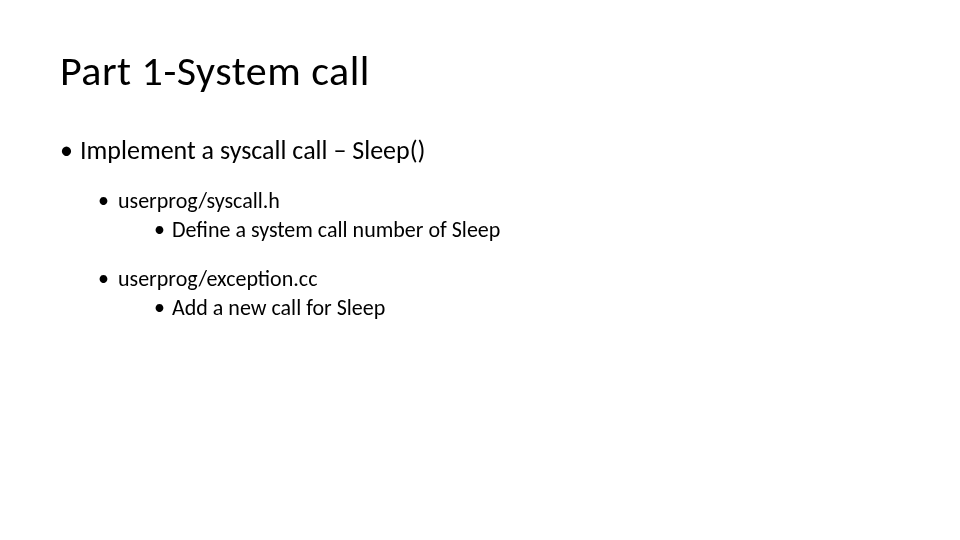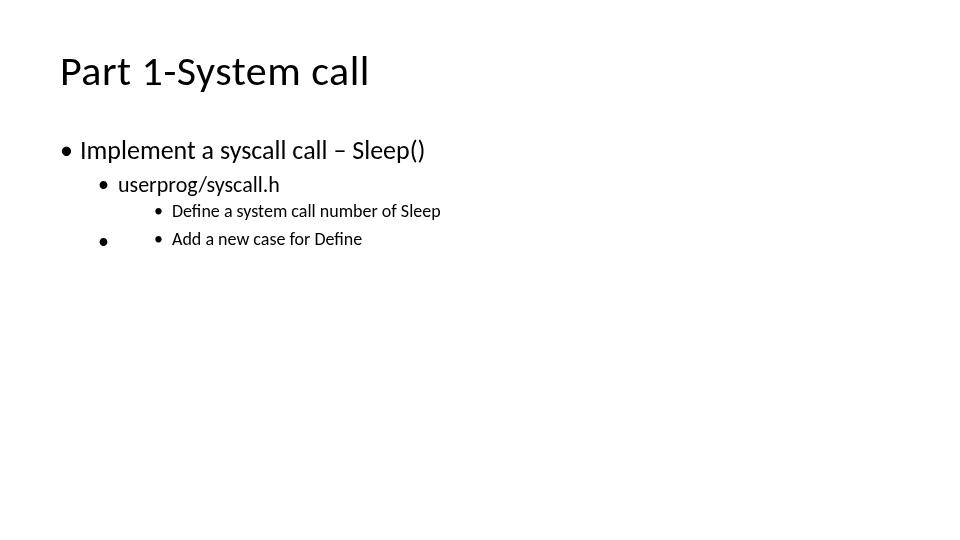--- a/index.html
+++ b/index.html
@@ -44,27 +44,27 @@
     padding-left: 20px;
     margin-bottom: 6px;
     line-height: 1.25;
   }
   .lvl1 > li::before { left: 0; }
   
   .lvl2 > li {
     font-size: 22px;
     padding-left: 20px;
     margin-left: 18px;
-    margin-top: 4px;
+    margin-top: 20px;
     margin-bottom: 2px;
     line-height: 1.25;
   }
   
   .lvl3 > li {
-    font-size: 18px;
+    font-size: 22px;
     padding-left: 18px;
     margin-left: 36px;
     margin-top: 2px;
     margin-bottom: 4px;
     line-height: 1.3;
   }
 </style>
 </head>
 <body>
 
@@ -81,23 +81,24 @@
           <span>userprog/syscall.h</span>
           <ul class="lvl3">
             <li>
               <span>Define a system call number of Sleep</span>
             </li>
           </ul>
         </li>
 
 
         <li>
+          <span>userprog/exception.cc</span>
           <ul class="lvl3">
             <li>
-              <span>Add a new case for Define</span>
+              <span>Add a new call for Sleep</span>
             </li>
           </ul>
         </li>
       </ul>
 
     </li>
   </ul>
 
 </div>
 

